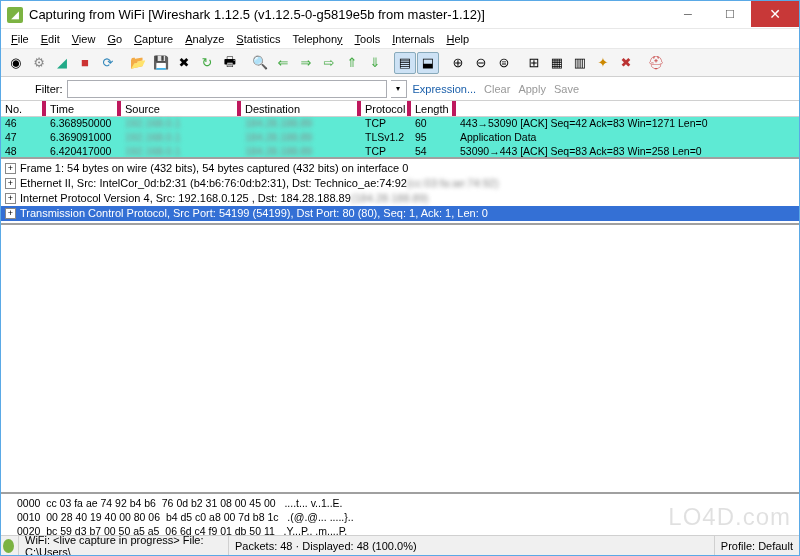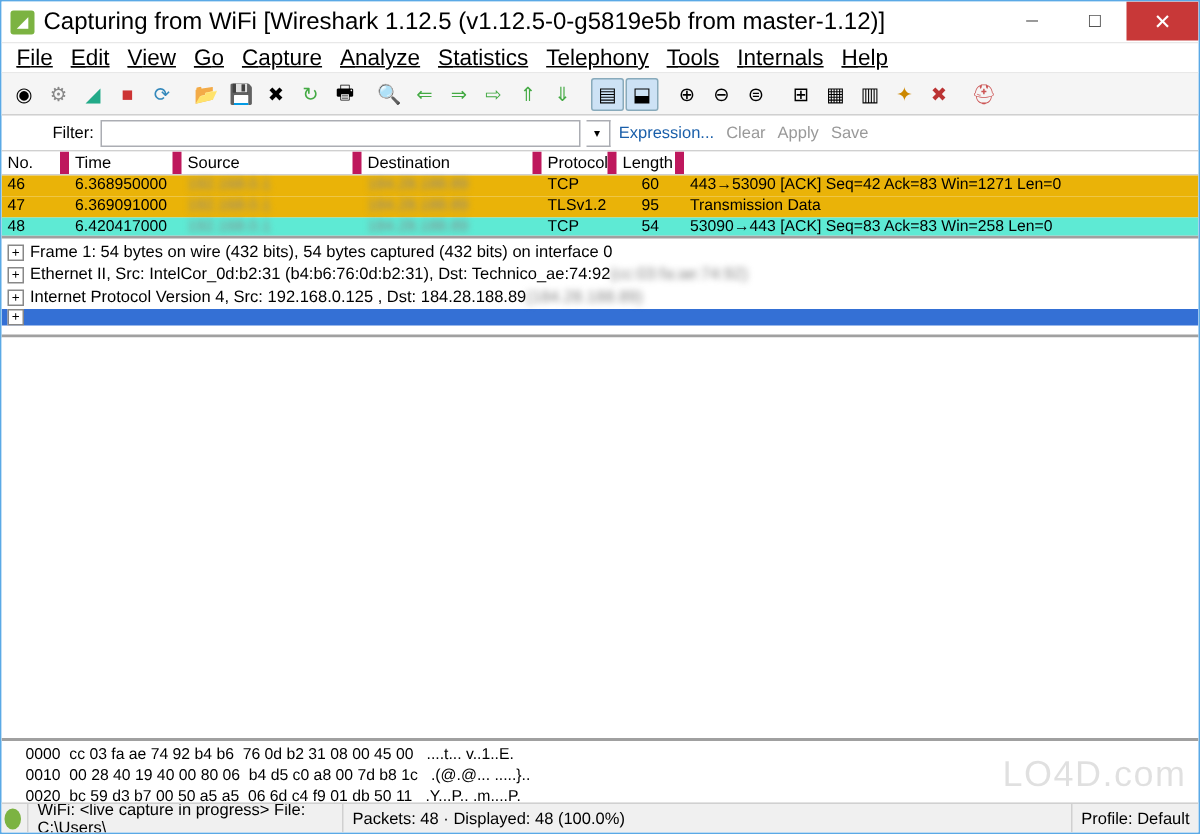--- a/index.html
+++ b/index.html
@@ -1,47 +1,47 @@
 <!DOCTYPE html>
 <html><head>
 <meta charset="utf-8">
 <style>
 * { margin: 0; padding: 0; box-sizing: border-box; font-family: "Segoe UI", Tahoma, sans-serif; }
 body { background: #fff; width: 800px; height: 556px; overflow: hidden; position: relative; border: 1px solid #5aa9e6; }
 .titlebar { height: 28px; background: #fff; display: flex; align-items: center; padding-left: 6px; border-bottom: 1px solid #e8e8e8; }
 .titlebar-icon { width: 16px; height: 16px; background: #7cb342; border-radius: 2px; margin-right: 6px; display: flex; align-items: center; justify-content: center; color: #fff; font-size: 10px; }
-.titlebar-text { font-size: 16px; color: #000; flex: 1; }
+.titlebar-text { font-size: 13px; color: #000; flex: 1; }
 .window-controls { display: flex; height: 100%; }
 .win-btn { width: 42px; height: 26px; display: flex; align-items: center; justify-content: center; font-size: 11px; cursor: pointer; }
 .win-btn.close { background: #c83838; color: #fff; width: 48px; font-size: 14px; }
 .win-btn.min,.win-btn.max { color: #555; }
-.menubar { height: 20px; background: #fff; display: flex; align-items: center; padding: 0 4px; border-bottom: 1px solid #e8e8e8; font-size: 15px; text-decoration: underline; }
+.menubar { height: 20px; background: #fff; display: flex; align-items: center; padding: 0 4px; border-bottom: 1px solid #e8e8e8; font-size: 11px; }
 .menubar span { padding: 2px 6px; cursor: pointer; }
 .menubar u { text-decoration: underline; }
 .toolbar { height: 28px; background: #f5f5f5; display: flex; align-items: center; padding: 0 4px; border-bottom: 1px solid #d0d0d0; gap: 1px; }
 .tbtn { width: 22px; height: 22px; display: flex; align-items: center; justify-content: center; font-size: 13px; cursor: pointer; border: 1px solid transparent; border-radius: 2px; }
 .tsep { width: 6px; }
 .filterbar { height: 24px; display: flex; align-items: center; padding: 2px 4px; gap: 4px; border-bottom: 1px solid #d0d0d0; font-size: 11px; }
 .filterbar label { color: #000; padding-left: 30px; }
 .filter-input { flex: 0 0 320px; height: 18px; border: 1px solid #abadb3; padding: 0 4px; font-size: 11px; }
 .filter-dd { width: 16px; height: 18px; border: 1px solid #abadb3; border-left: none; display: flex; align-items: center; justify-content: center; font-size: 8px; cursor: pointer; }
 .flink { color: #1a5faa; cursor: pointer; padding: 0 2px; }
 .flink.dis { color: #999; }
 .packet-list { height: 58px; overflow: hidden; border-bottom: 2px solid #a0a0a0; font-family: 'Courier New', monospace; font-size: 10.5px; }
 .plist-hdr { height: 16px; background: #fff; display: flex; border-bottom: 1px solid #d0d0d0; font-family: "Segoe UI"; font-size: 11px; }
-.plist-hdr div { border-right: 6px solid #be185d; padding: 0 4px; display: flex; align-items: center; }
-.plist-row { height: 14px; display: flex; background: #eab308; }
+.plist-hdr div { border-right: 4px solid #be185d; padding: 0 4px; display: flex; align-items: center; }
+.plist-row { height: 14px; display: flex; background: #5eead4; }
 .plist-row.sel { background: #5eead4; }
 .plist-row div { padding: 0 4px; overflow: hidden; white-space: nowrap; text-overflow: clip; }
 .c-no { width: 45px; }
 .c-time { width: 75px; }
 .c-src { width: 120px; }
 .c-dst { width: 120px; }
 .c-proto { width: 50px; }
-.c-len { width: 45px; text-align: center; }
+.c-len { width: 45px; }
 .c-info { flex: 1; }
 .blur { filter: blur(2px); color: #888; }
 .tree { height: 66px; border-bottom: 2px solid #a0a0a0; font-family: 'Lucida Console', 'Courier New', monospace; font-size: 11px; padding: 2px 0; line-height: 15px; overflow: hidden; }
 .tree-row { display: flex; align-items: center; padding-left: 4px; white-space: nowrap; }
 .tree-row.sel { background: #3470d5; color: #fff; }
 .tree-exp { width: 11px; height: 11px; border: 1px solid #888; display: inline-flex; align-items: center; justify-content: center; font-size: 9px; margin-right: 4px; line-height: 1; background: #fff; color: #000; cursor: pointer; }
 .blank-area { height: 269px; background: #fff; border-bottom: 2px solid #a0a0a0; }
 .hexdump { height: 60px; font-family: 'Lucida Console','Courier New', monospace; font-size: 10.5px; padding: 2px 16px; line-height: 14px; white-space: pre; overflow: hidden; }
 .statusbar { position: absolute; bottom: 0; left: 0; right: 0; height: 20px; background: #f0f0f0; border-top: 1px solid #d0d0d0; display: flex; align-items: center; font-size: 11px; }
 .sb-cell { border-right: 1px solid #d0d0d0; padding: 0 6px; display: flex; align-items: center; height: 100%; }
@@ -139,21 +139,21 @@
     <div class="c-len">60</div>
     <div class="c-info">443→53090 [ACK] Seq=42 Ack=83 Win=1271 Len=0</div>
   </div>
   <div class="plist-row">
     <div class="c-no">47</div>
     <div class="c-time">6.369091000</div>
     <div class="c-src blur">192.168.0.1</div>
     <div class="c-dst blur">184.28.188.89</div>
     <div class="c-proto">TLSv1.2</div>
     <div class="c-len">95</div>
-    <div class="c-info">Transmission Data</div>
+    <div class="c-info">Application Data</div>
   </div>
   <div class="plist-row sel">
     <div class="c-no">48</div>
     <div class="c-time">6.420417000</div>
     <div class="c-src blur">192.168.0.1</div>
     <div class="c-dst blur">184.28.188.89</div>
     <div class="c-proto">TCP</div>
     <div class="c-len">54</div>
     <div class="c-info">53090→443 [ACK] Seq=83 Ack=83 Win=258 Len=0</div>
   </div>
@@ -169,20 +169,21 @@
       <span>Ethernet II, Src: IntelCor_0d:b2:31 (b4:b6:76:0d:b2:31), Dst: Technico_ae:74:92 </span>
       <span class="blur">(cc:03:fa:ae:74:92)</span>
     </div>
   <div class="tree-row">
       <span class="tree-exp">+</span>
       <span>Internet Protocol Version 4, Src: 192.168.0.125 , Dst: 184.28.188.89 </span>
       <span class="blur">(184.28.188.89)</span>
     </div>
   <div class="tree-row sel">
       <span class="tree-exp">+</span>
+      <span>Transmission Control Protocol, Src Port: 54199 (54199), Dst Port: 80 (80), Seq: 1, Ack: 1, Len: 0</span>
     </div>
 </div>
 
 <div class="blank-area"></div>
 
 <div class="hexdump"><div>0000  cc 03 fa ae 74 92 b4 b6  76 0d b2 31 08 00 45 00   ....t... v..1..E.</div><div>0010  00 28 40 19 40 00 80 06  b4 d5 c0 a8 00 7d b8 1c   .(@.@... .....}..</div><div>0020  bc 59 d3 b7 00 50 a5 a5  06 6d c4 f9 01 db 50 11   .Y...P.. .m....P.</div><div>0030  01 00 f7 48 00 00                                  ...H..</div></div>
 
 <div class="watermark">LO4D.com</div>
 
 <div class="statusbar">

